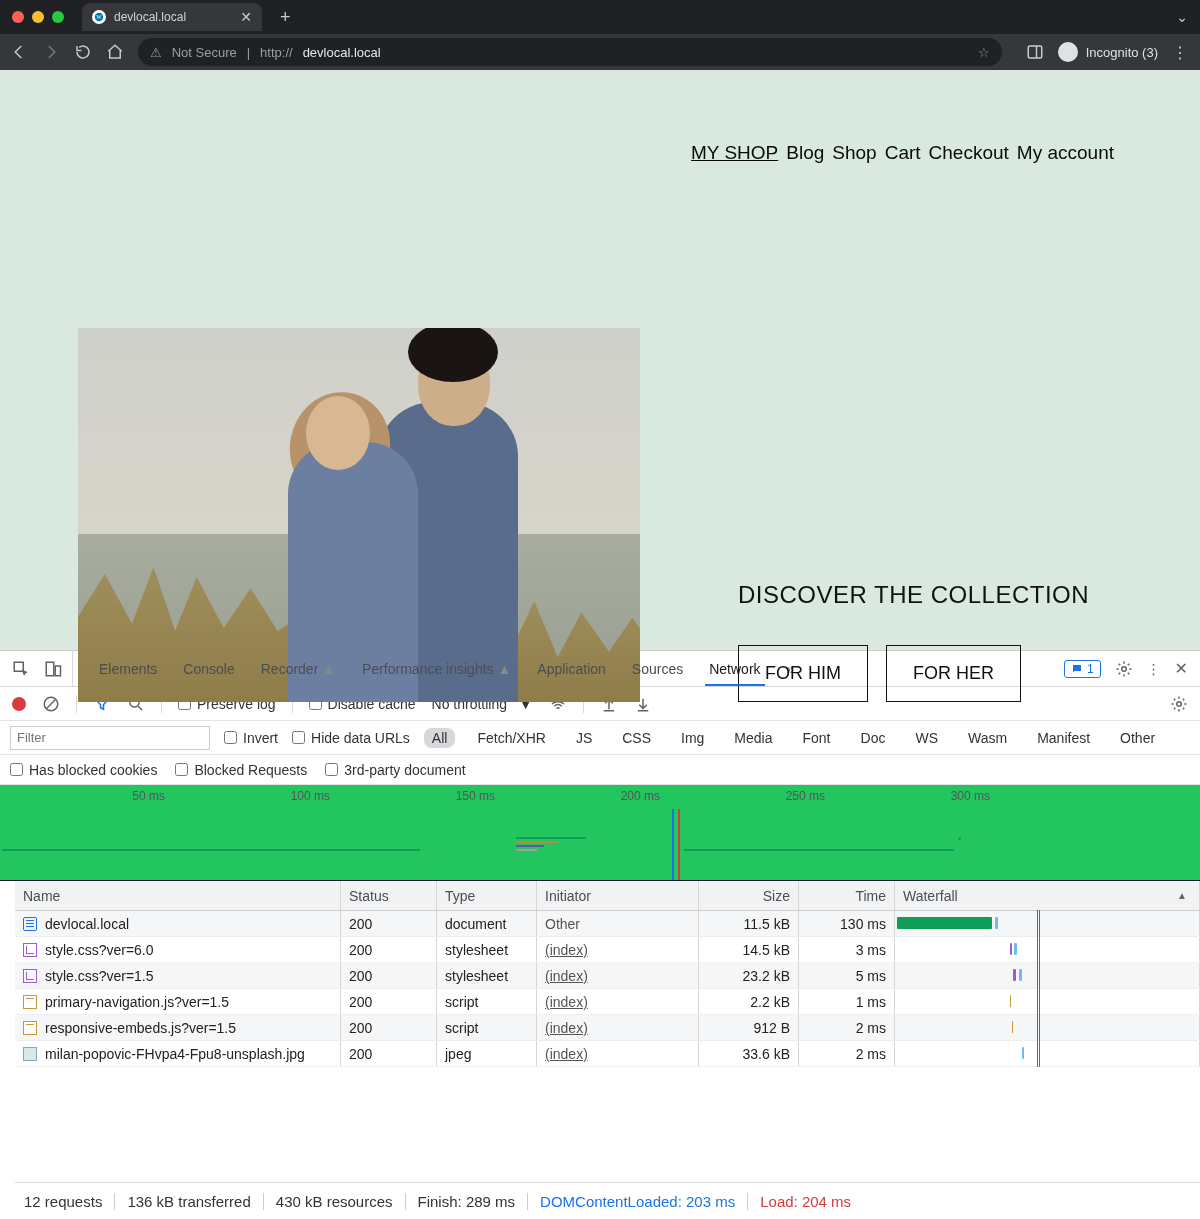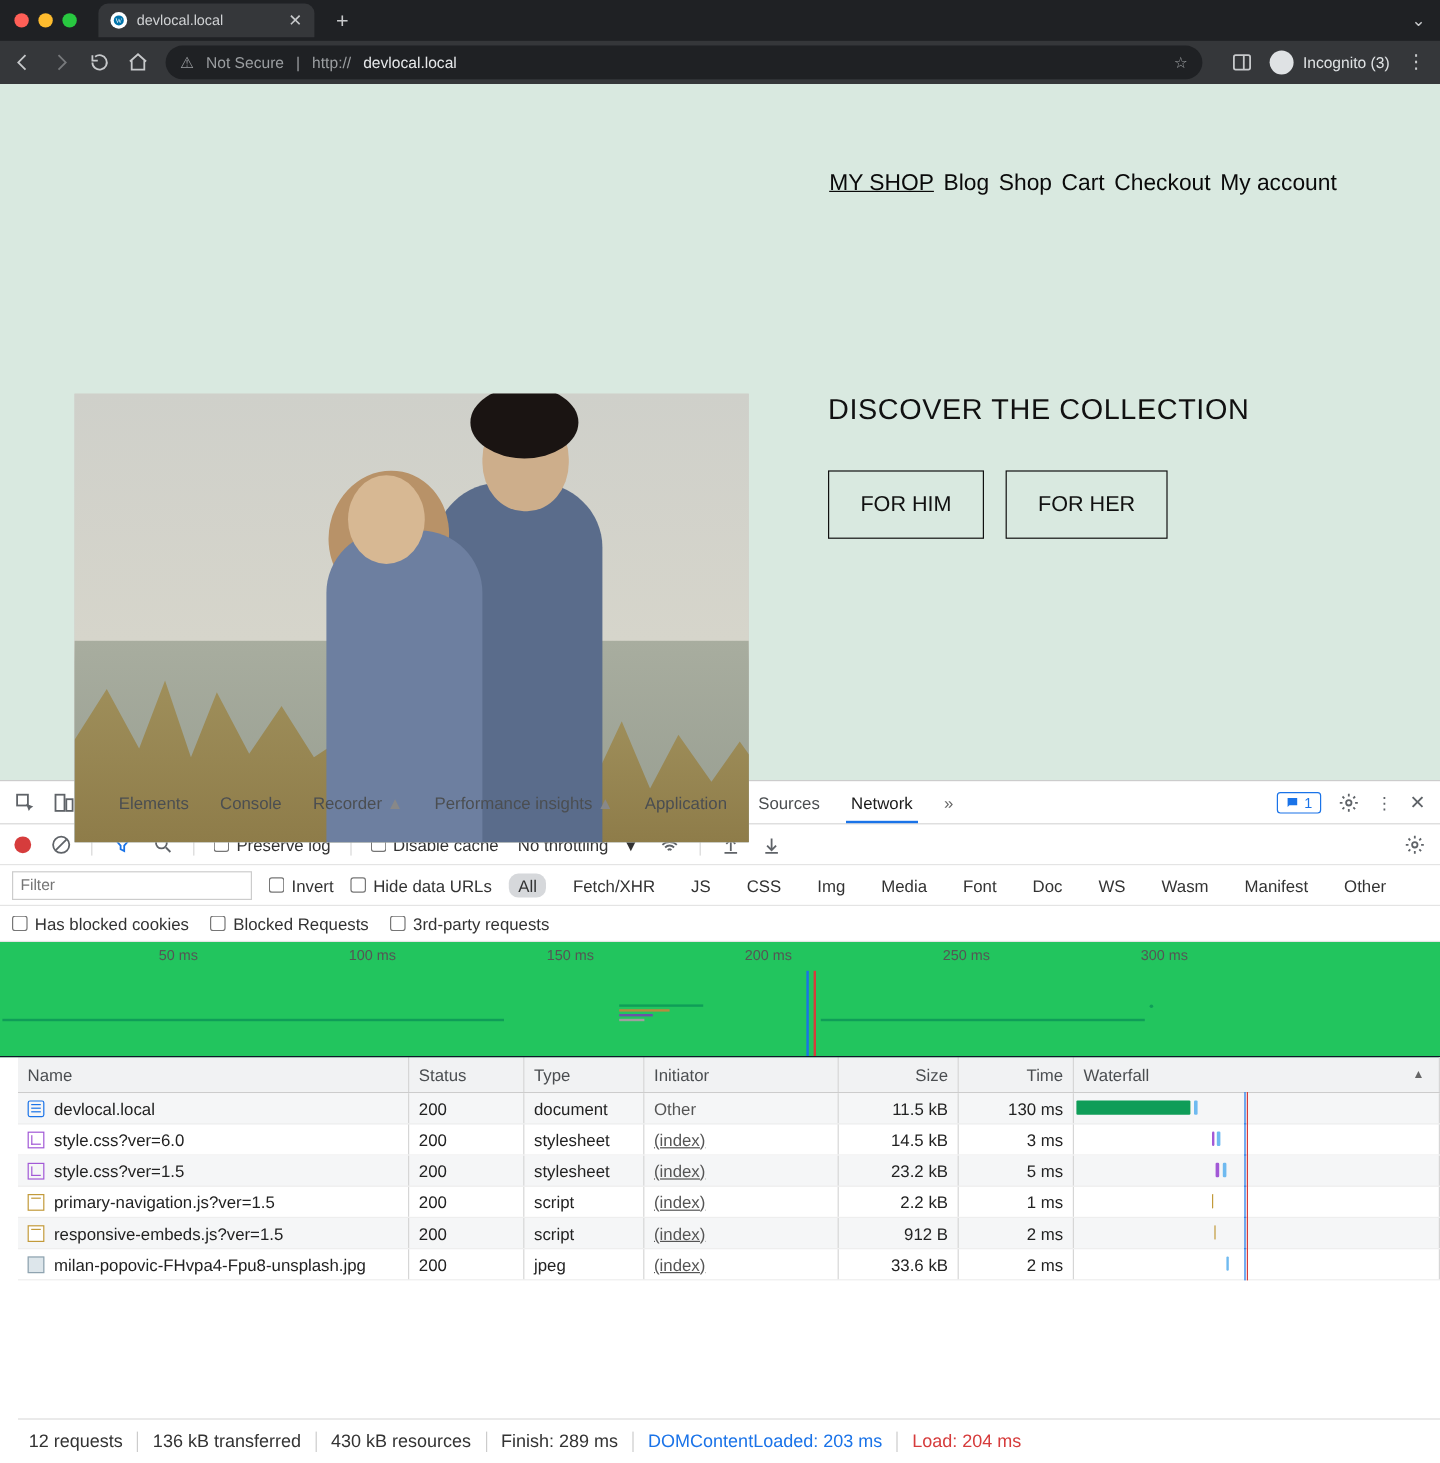--- a/index.html
+++ b/index.html
@@ -25,21 +25,21 @@
   .addrbar .proto{color:#9b9ea1;}
   .addrbar .host{color:#e6e8ea;}
   .addrright{display:flex;align-items:center;gap:14px;margin-left:10px;}
   .incog{display:flex;align-items:center;gap:8px;color:#dfe2e4;font-size:13px;}
   .incog .badge{width:20px;height:20px;border-radius:50%;background:#dfe2e4;}
   .kebab{color:#c7c9cb;letter-spacing:2px;}
   
   .page { background:#d9e9e0; height:580px; position:relative; }
   .nav { position:absolute; top:72px; right:86px; display:flex; gap:8px; font-size:19px; color:#0a0a0a;}
   .nav .item.active{text-decoration:underline;}
-  .hero { position:absolute; left:62px; top:258px; display:flex; gap:66px; align-items:flex-start;}
+  .hero { position:absolute; left:78px; top:258px; display:flex; gap:98px; align-items:flex-end;}
   .photo { width:562px; height:374px; background:#cfcfca; position:relative; overflow:hidden; }
   .photo .sky{position:absolute;inset:0;background:linear-gradient(#cfd0ca,#d6d5cb 55%,#a7ab9f 60%,#9aa196 100%);}
   .photo .water{position:absolute;bottom:0;left:0;right:0;height:45%;background:linear-gradient(#a8ad9f,#979d90);} 
   .photo .reeds{position:absolute;bottom:0;left:0;width:48%;height:38%;background:linear-gradient(#a0905c,#8e7c49);clip-path:polygon(0 40%,10% 10%,20% 45%,28% 5%,36% 50%,44% 12%,54% 48%,64% 20%,74% 50%,90% 30%,100% 55%,100% 100%,0 100%);} 
   .photo .reedsR{position:absolute;bottom:0;right:-20px;width:35%;height:30%;background:linear-gradient(#a0905c,#8e7c49);clip-path:polygon(0 60%,12% 20%,24% 55%,36% 10%,48% 60%,60% 20%,74% 55%,86% 25%,100% 60%,100% 100%,0 100%);} 
   .photo .person1{position:absolute;left:210px;bottom:0;width:130px;height:260px;background:#6d7fa0;border-radius:40% 40% 0 0 / 20% 20% 0 0;} 
   .photo .head1{position:absolute;left:228px;bottom:232px;width:64px;height:74px;border-radius:50%;background:#d7b893;} 
   .photo .hair1{position:absolute;left:212px;bottom:200px;width:100px;height:110px;border-radius:50%;background:#b89268;transform:rotate(12deg);} 
   .photo .person2{position:absolute;left:300px;bottom:0;width:140px;height:300px;background:#5a6c8b;border-radius:40% 40% 0 0 / 18% 18% 0 0;} 
   .photo .head2{position:absolute;left:340px;bottom:276px;width:72px;height:84px;border-radius:48%;background:#cdae8b;} 
@@ -329,21 +329,21 @@
     <label class="cb">
         <input type="checkbox" style="">
         <span>Has blocked cookies</span>
       </label>
     <label class="cb">
         <input type="checkbox" style="">
         <span>Blocked Requests</span>
       </label>
     <label class="cb">
         <input type="checkbox" style="">
-        <span>3rd-party requests</span>
+        <span>3rd-party document</span>
       </label>
   </div>
 
   <div class="overview">
     <div class="ovhead">
       <span style="left:165px">50 ms</span>
       <span style="left:330px">100 ms</span>
       <span style="left:495px">150 ms</span>
       <span style="left:660px">200 ms</span>
       <span style="left:825px">250 ms</span>

